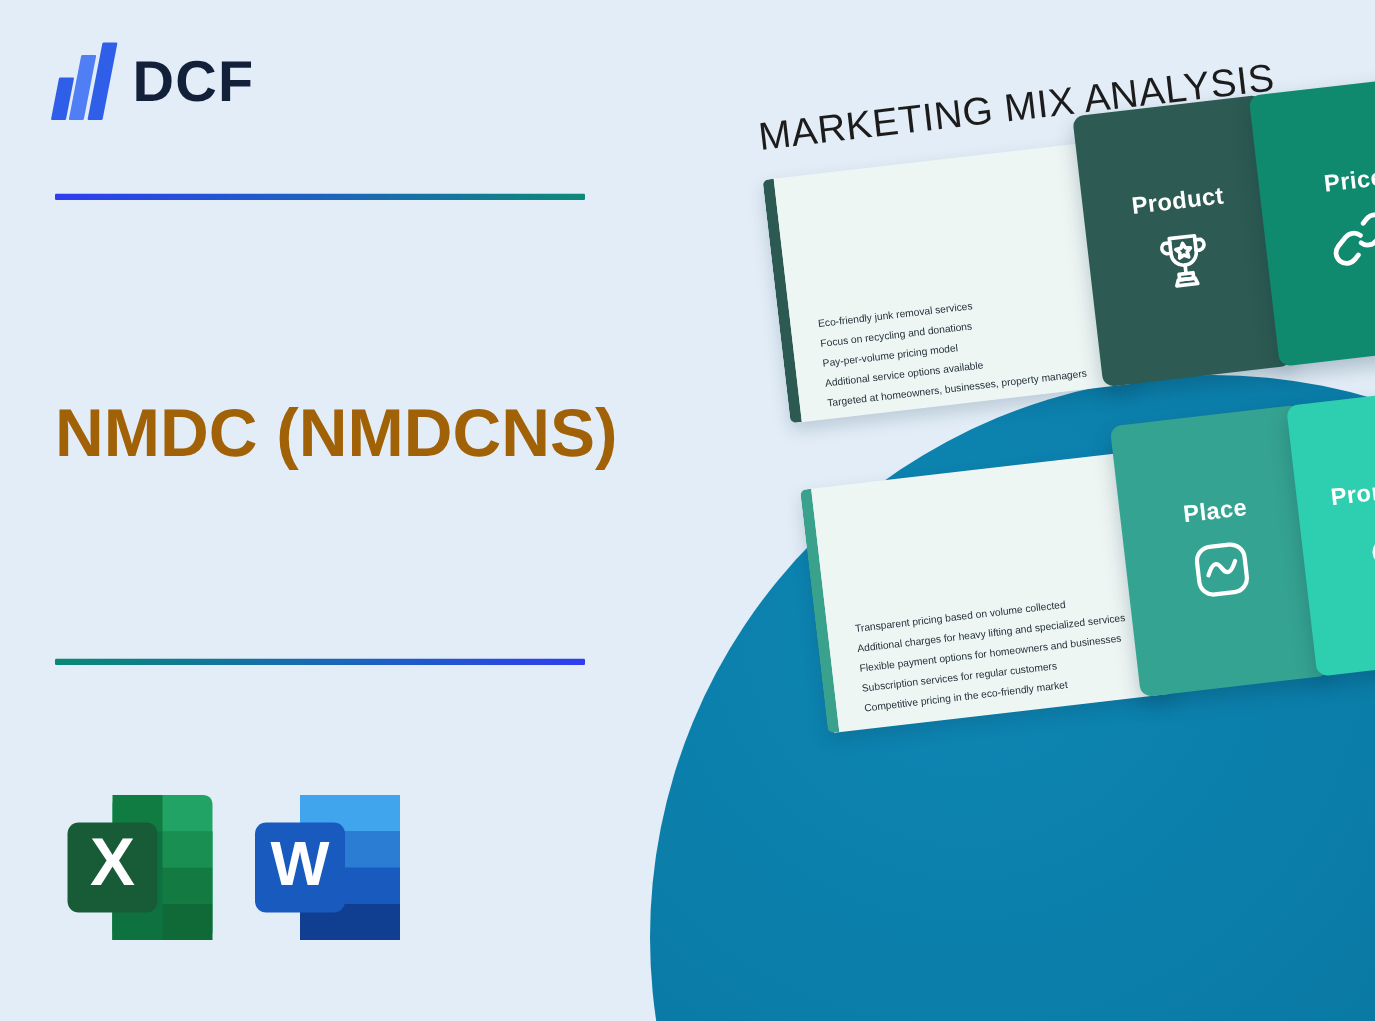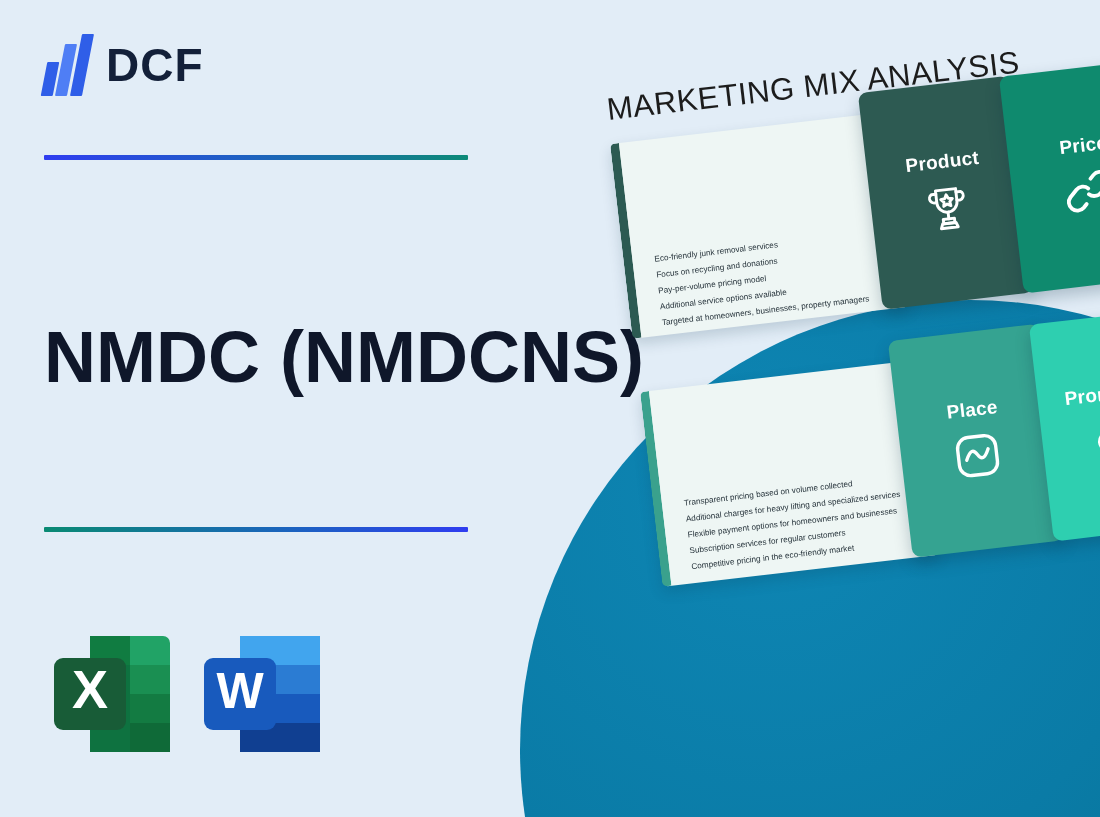--- a/index.html
+++ b/index.html
@@ -20,21 +20,21 @@
     font-size:46px;font-weight:700;letter-spacing:1px;color:#132039;
     font-family:"Liberation Sans", sans-serif;line-height:1;
   }
 
   .rule{position:absolute;left:44px;height:5px;width:424px;border-radius:1px;}
   .rule.top{top:155px;background:linear-gradient(90deg,#2f3df0 0%,#1f5fc4 45%,#0c8a78 100%);}
   .rule.bottom{top:527px;background:linear-gradient(90deg,#098a73 0%,#1b63bf 58%,#2f3df0 100%);}
 
   .main-title{
     position:absolute;left:44px;top:316px;
-    font-size:72px;font-weight:700;color:#0f172a;letter-spacing:0px;
+    font-size:54px;font-weight:700;color:#a16207;letter-spacing:0px;
     white-space:nowrap;font-family:"Liberation Sans", sans-serif;
   }
 
   .file-icons{position:absolute;left:52px;top:632px;display:flex;gap:28px;}
   .ficon{width:122px;height:124px;position:relative;}
 
   
   .circle{
     position:absolute;left:520px;top:300px;width:900px;height:900px;border-radius:50%;
     background:radial-gradient(circle at 28% 22%, #0e86b4 0%, #0a7ba6 42%, #046c86 100%);

